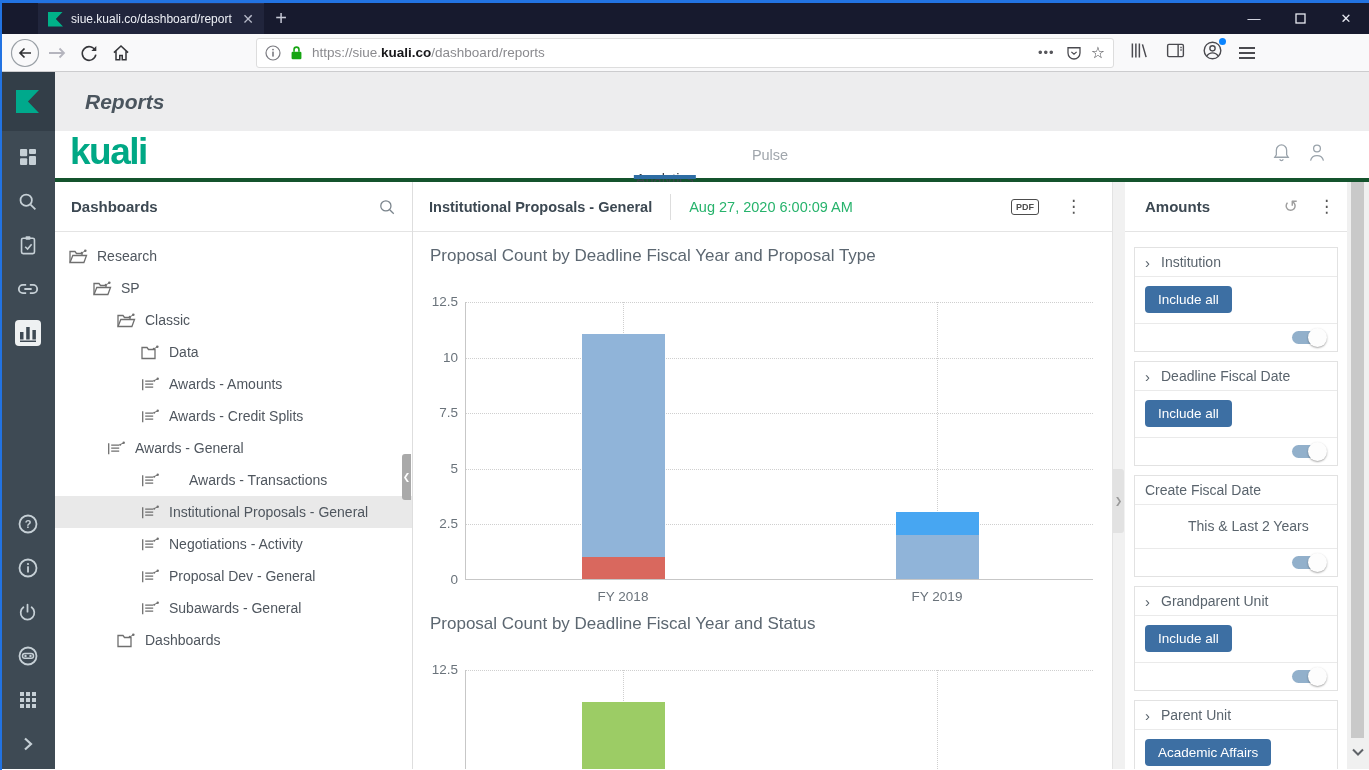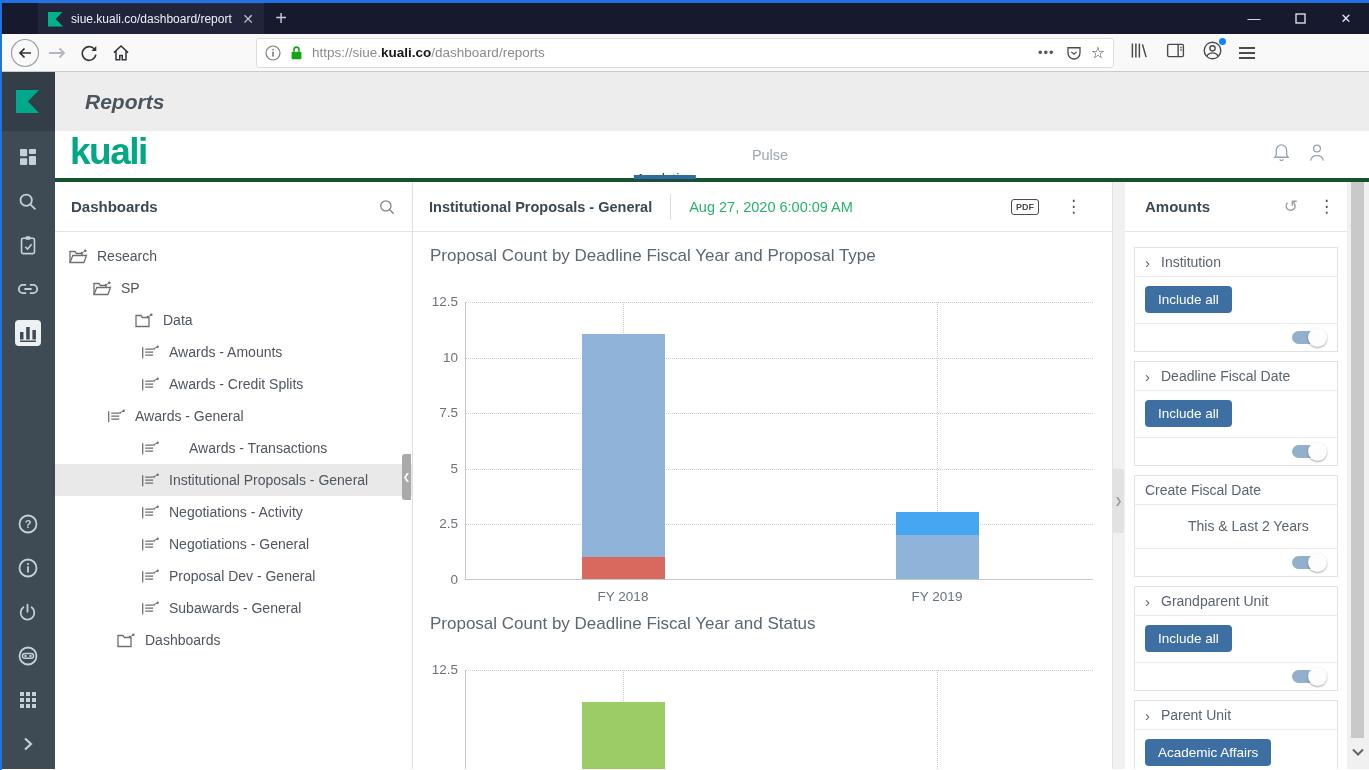--- a/index.html
+++ b/index.html
@@ -354,21 +354,33 @@
                 <svg width="19" height="15" viewBox="0 0 19 15">
                   <path d="M1 13.5V2.5h5l1.5 2H13v2" fill="none" stroke="#6f6f6f" stroke-width="1.3"></path>
                   <path d="M3.8 6.5h13.7l-2.6 7H1z" fill="none" stroke="#6f6f6f" stroke-width="1.3"></path>
                   <circle cx="16.3" cy="1.8" r="1.3" fill="#6f6f6f"></circle>
                   <circle cx="12.8" cy="3.9" r="1.1" fill="#6f6f6f"></circle>
                   <path d="M13.3 3.5l2.5-1.2" stroke="#6f6f6f" stroke-width="1"></path>
                 </svg>
               </span>
               <span>SP</span>
             </div>
-            <div class="tree-row" style="padding-left: 64px; margin-left: 16px;">
+            <div class="tree-row" style="padding-left: 62px;">
+              <span class="tree-icon">
+                <svg width="19" height="15" viewBox="0 0 19 15">
+                  <path d="M1 13.5V2.5h5l1.5 2H13v2" fill="none" stroke="#6f6f6f" stroke-width="1.3"></path>
+                  <path d="M3.8 6.5h13.7l-2.6 7H1z" fill="none" stroke="#6f6f6f" stroke-width="1.3"></path>
+                  <circle cx="16.3" cy="1.8" r="1.3" fill="#6f6f6f"></circle>
+                  <circle cx="12.8" cy="3.9" r="1.1" fill="#6f6f6f"></circle>
+                  <path d="M13.3 3.5l2.5-1.2" stroke="#6f6f6f" stroke-width="1"></path>
+                </svg>
+              </span>
+              <span>Classic</span>
+            </div>
+            <div class="tree-row" style="padding-left: 86px;">
               <span class="tree-icon">
                 <svg width="19" height="15" viewBox="0 0 19 15">
                   <path d="M1 13.5V2.5h5l1.5 2H14v9z" fill="none" stroke="#6f6f6f" stroke-width="1.3"></path>
                   <circle cx="16.3" cy="1.8" r="1.3" fill="#6f6f6f"></circle>
                   <circle cx="12.8" cy="3.9" r="1.1" fill="#6f6f6f"></circle>
                   <path d="M13.3 3.5l2.5-1.2" stroke="#6f6f6f" stroke-width="1"></path>
                 </svg>
               </span>
               <span>Data</span>
             </div>
@@ -436,32 +448,20 @@
               <span class="tree-icon">
                 <svg width="19" height="15" viewBox="0 0 19 15">
                   <path d="M1.7 2.2v11" stroke="#6f6f6f" stroke-width="1.3"></path>
                   <path d="M4.2 4.2h8M4.2 7.2h8M4.2 10.2h8" stroke="#6f6f6f" stroke-width="1.3"></path>
                   <circle cx="16.7" cy="1.7" r="1.2" fill="#6f6f6f"></circle>
                   <circle cx="13.2" cy="3.7" r="1" fill="#6f6f6f"></circle>
                   <path d="M13.7 3.3l2.5-1.2" stroke="#6f6f6f" stroke-width="1"></path>
                 </svg>
               </span>
               <span>Negotiations - Activity</span>
-            </div>
-            <div class="tree-row" style="padding-left: 86px;">
-              <span class="tree-icon">
-                <svg width="19" height="15" viewBox="0 0 19 15">
-                  <path d="M1.7 2.2v11" stroke="#6f6f6f" stroke-width="1.3"></path>
-                  <path d="M4.2 4.2h8M4.2 7.2h8M4.2 10.2h8" stroke="#6f6f6f" stroke-width="1.3"></path>
-                  <circle cx="16.7" cy="1.7" r="1.2" fill="#6f6f6f"></circle>
-                  <circle cx="13.2" cy="3.7" r="1" fill="#6f6f6f"></circle>
-                  <path d="M13.7 3.3l2.5-1.2" stroke="#6f6f6f" stroke-width="1"></path>
-                </svg>
-              </span>
-              <span>Negotiations - General</span>
             </div>
             <div class="tree-row" style="padding-left: 86px;">
               <span class="tree-icon">
                 <svg width="19" height="15" viewBox="0 0 19 15">
                   <path d="M1.7 2.2v11" stroke="#6f6f6f" stroke-width="1.3"></path>
                   <path d="M4.2 4.2h8M4.2 7.2h8M4.2 10.2h8" stroke="#6f6f6f" stroke-width="1.3"></path>
                   <circle cx="16.7" cy="1.7" r="1.2" fill="#6f6f6f"></circle>
                   <circle cx="13.2" cy="3.7" r="1" fill="#6f6f6f"></circle>
                   <path d="M13.7 3.3l2.5-1.2" stroke="#6f6f6f" stroke-width="1"></path>
                 </svg>

